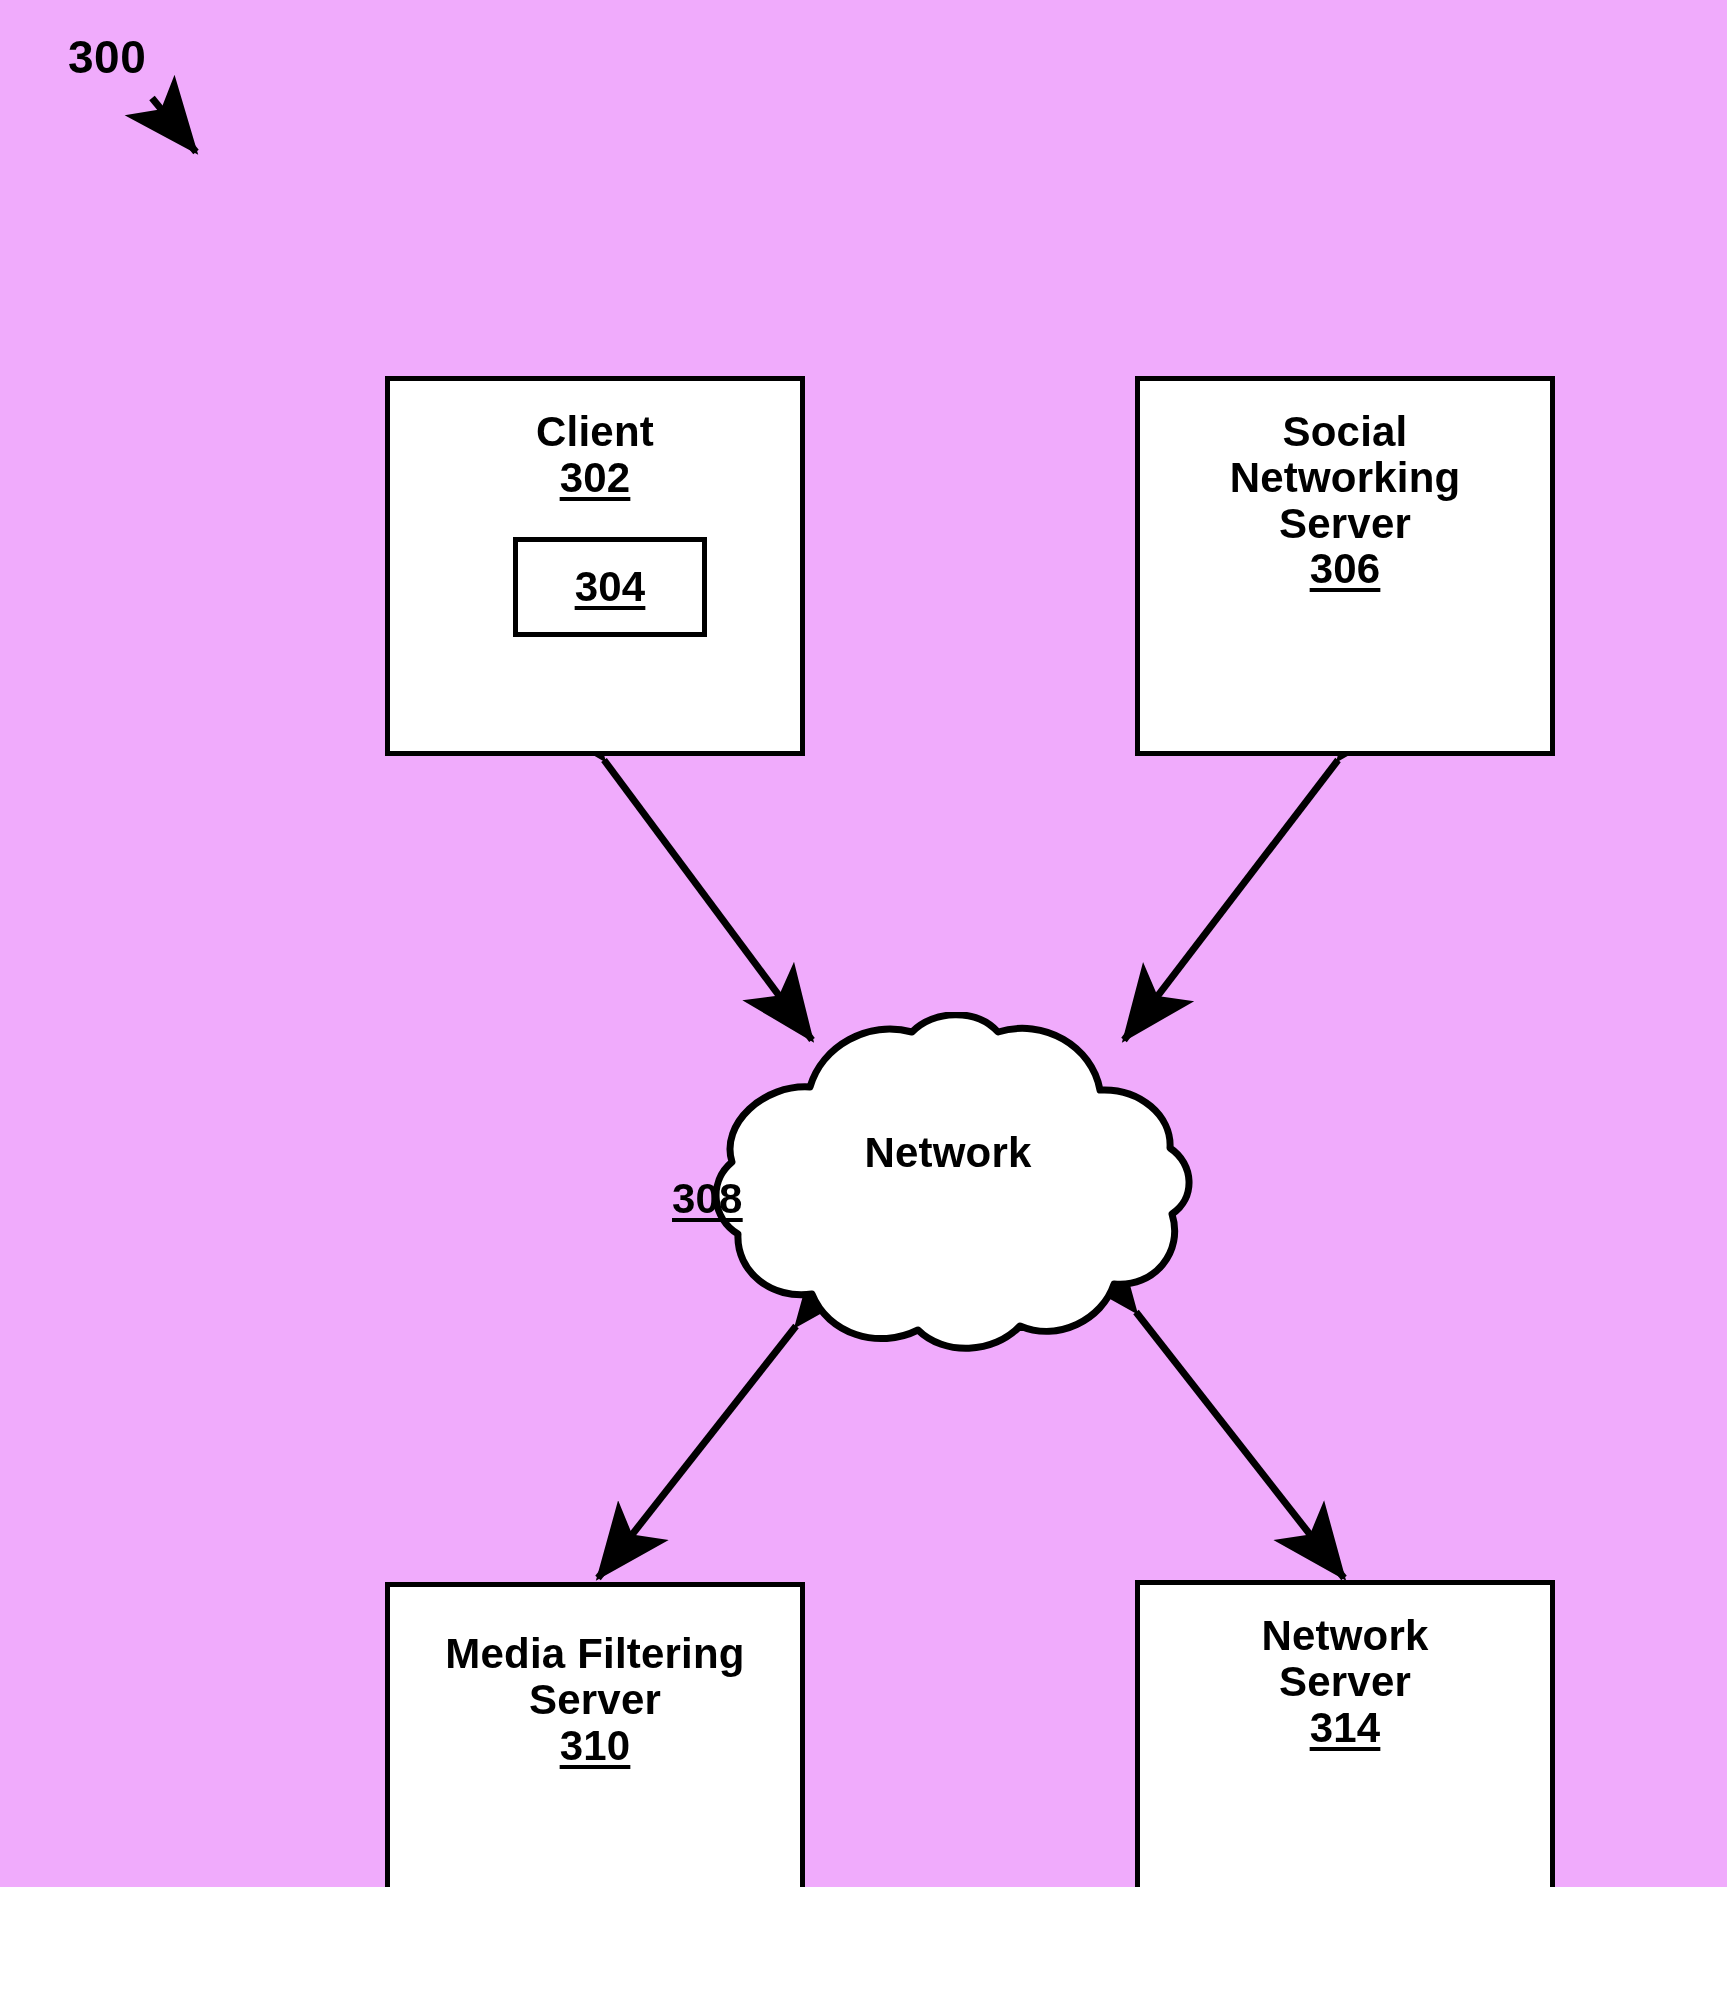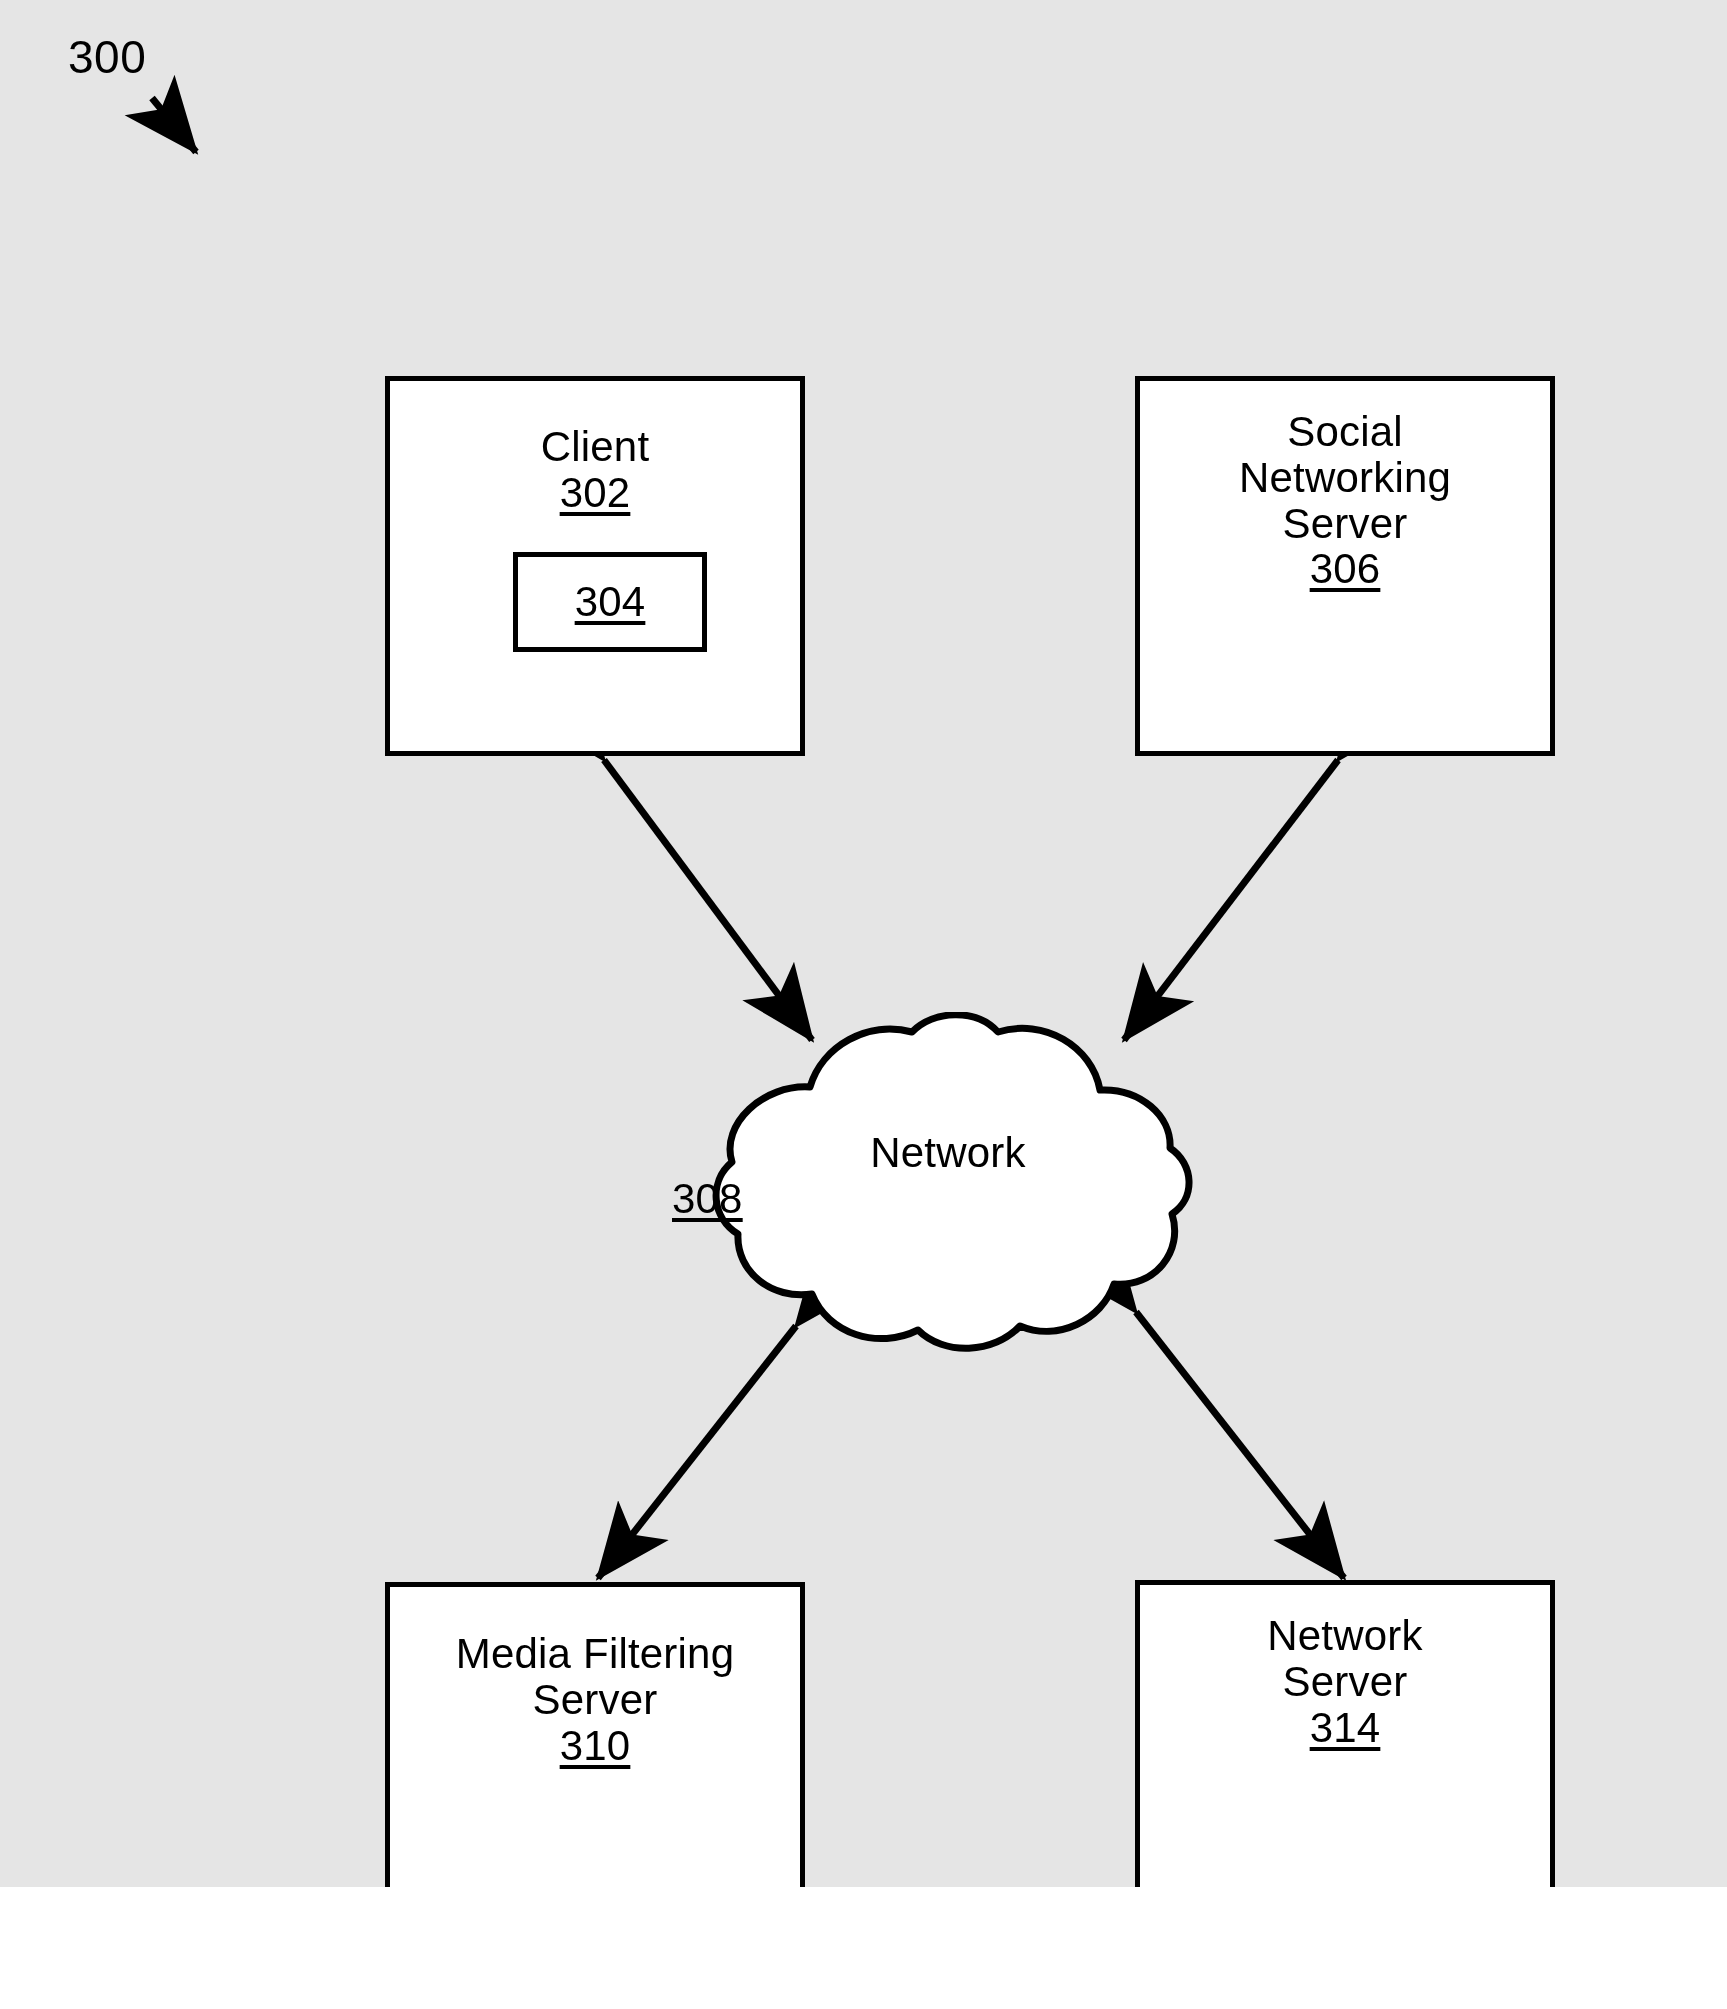--- a/index.html
+++ b/index.html
@@ -8,22 +8,23 @@
     background: #ffffff;
   }
   body {
     font-family: "Liberation Sans", sans-serif;
     color: #000000;
   }
   #figure {
     position: relative;
     width: 1727px;
     height: 1887px;
-    background: #e5e5e5;
+    background: #f0abfc;
     overflow: hidden;
+    font-weight: bold;
   }
   .svg-layer {
     position: absolute;
     left: 0;
     top: 0;
     width: 1727px;
     height: 2009px;
     pointer-events: none;
   }
   .fig-ref {
@@ -67,21 +68,21 @@
     margin-left: 30px;
   }
   .inner-num {
     font-size: 42px;
     line-height: 1;
     text-decoration: underline;
     text-underline-offset: 5px;
     letter-spacing: 0.2px;
   }
   
-  #node-client { left: 385px; top: 376px; width: 420px; height: 380px; padding-top: 43px; }
+  #node-client { left: 385px; top: 376px; width: 420px; height: 380px; padding-top: 28px; }
   #client-inner { width: 194px; height: 100px; margin-top: 36px; }
   
   #node-social { left: 1135px; top: 376px; width: 420px; height: 380px; padding-top: 28px; }
   
   #node-media { left: 385px; top: 1582px; width: 420px; height: 378px; padding-top: 44px; }
   #media-inner { width: 194px; height: 100px; margin-top: 28px; }
   
   #node-content { left: 1135px; top: 1580px; width: 420px; height: 378px; padding-top: 28px; }
   
   #cloud-wrap {

